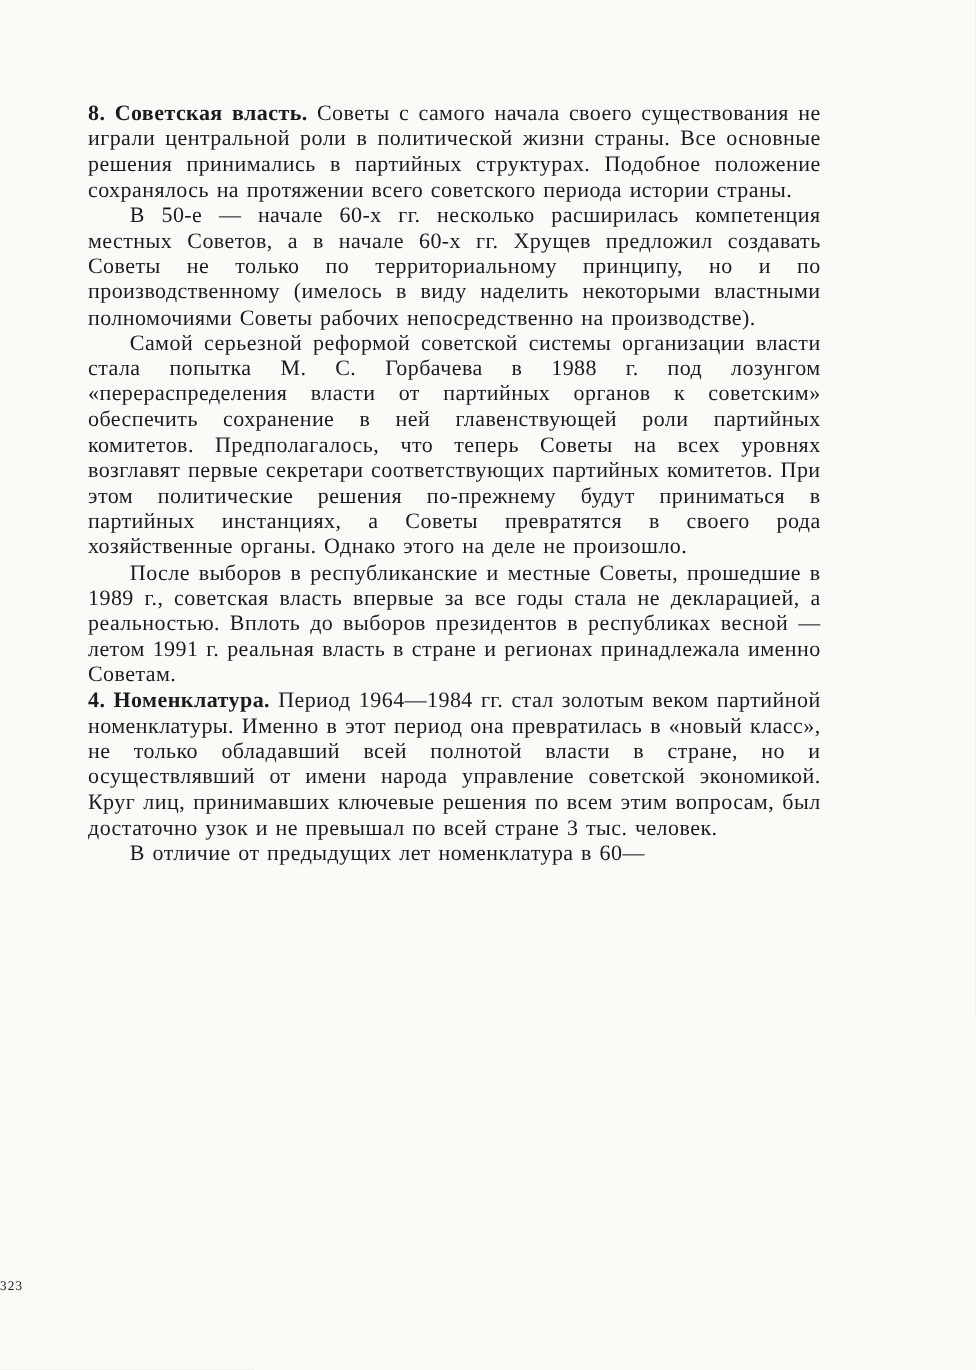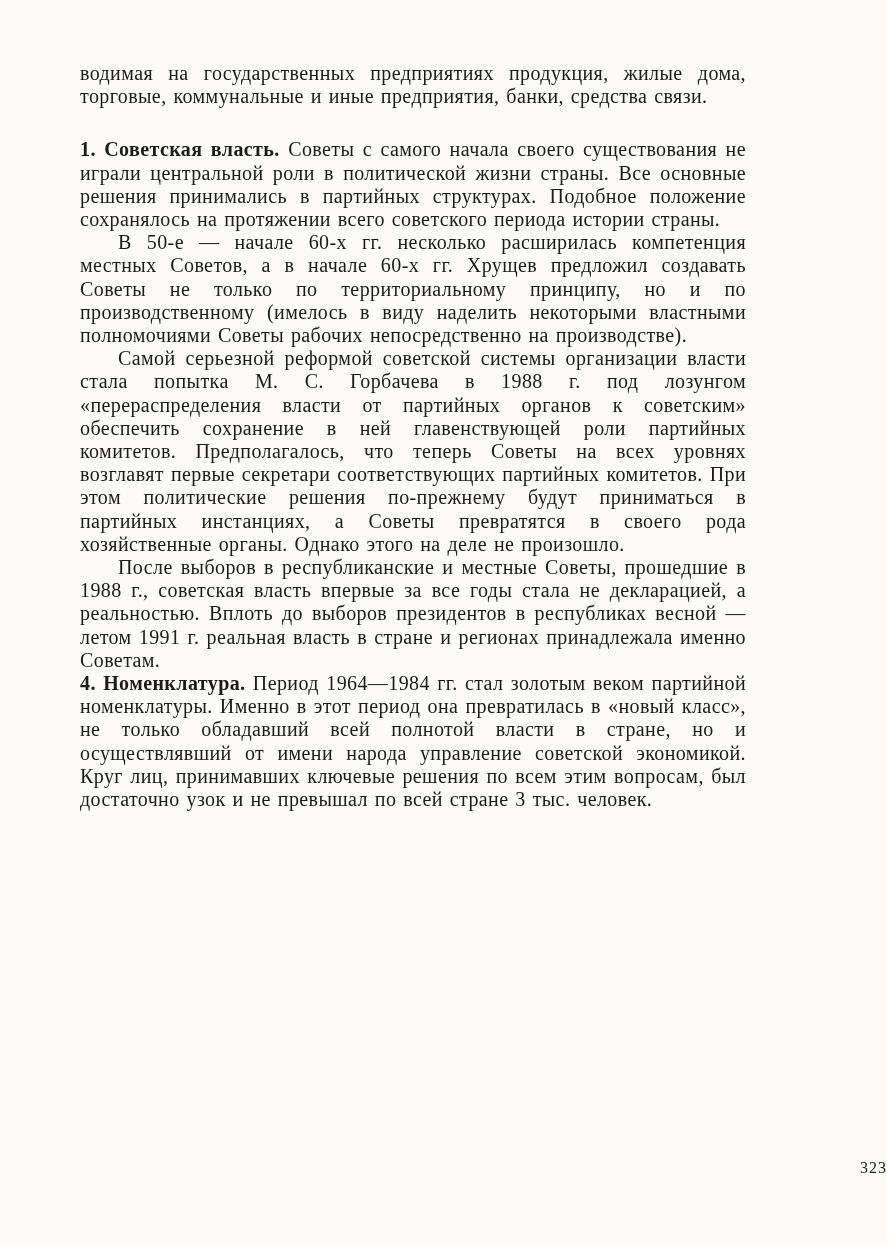--- a/index.html
+++ b/index.html
@@ -39,43 +39,43 @@
     margin-top: 30px;
   }
   .lead {
     font-weight: bold;
   }
   .page-number {
     position: absolute;
     left: 0;
     right: 0;
     bottom: 68px;
-    text-align: right;
-    font-size: 16px;
+    text-align: left;
+    font-size: 12px;
     letter-spacing: 1px;
     font-weight: 500;
   }
 </style>
 </head>
 <body>
 
 <div class="page">
   <div class="text-block">
 
-    <p class="para"><span>водимая на государственных предприятиях продукция, жилые дома, торговые, коммунальные и иные предприятия, банки, средства связи.</span></p>
 
 
-    <p class="para gap-above"><b class="lead">1. Советская власть.</b><span> Советы с самого начала своего существования не играли центральной роли в политической жизни страны. Все основные решения принимались в партийных структурах. Подобное положение сохранялось на протяжении всего советского периода истории страны.</span></p>
+    <p class="para gap-above"><b class="lead">8. Советская власть.</b><span> Советы с самого начала своего существования не играли центральной роли в политической жизни страны. Все основные решения принимались в партийных структурах. Подобное положение сохранялось на протяжении всего советского периода истории страны.</span></p>
 
     <p class="para indent"><span>В 50-е — начале 60-х гг. несколько расширилась компетенция местных Советов, а в начале 60-х гг. Хрущев предложил создавать Советы не только по территориальному принципу, но и по производственному (имелось в виду наделить некоторыми властными полномочиями Советы рабочих непосредственно на производстве).</span></p>
 
 
     <p class="para indent"><span>Самой серьезной реформой советской системы организации власти стала попытка М. С. Горбачева в 1988 г. под лозунгом «перераспределения власти от партийных органов к советским» обеспечить сохранение в ней главенствующей роли партийных комитетов. Предполагалось, что теперь Советы на всех уровнях возглавят первые секретари соответствующих партийных комитетов. При этом политические решения по-прежнему будут приниматься в партийных инстанциях, а Советы превратятся в своего рода хозяйственные органы. Однако этого на деле не произошло.</span></p>
 
-    <p class="para indent"><span>После выборов в республиканские и местные Советы, прошедшие в 1988 г., советская власть впервые за все годы стала не декларацией, а реальностью. Вплоть до выборов президентов в республиках весной — летом 1991 г. реальная власть в стране и регионах принадлежала именно Советам.</span></p>
+    <p class="para indent"><span>После выборов в республиканские и местные Советы, прошедшие в 1989 г., советская власть впервые за все годы стала не декларацией, а реальностью. Вплоть до выборов президентов в республиках весной — летом 1991 г. реальная власть в стране и регионах принадлежала именно Советам.</span></p>
 
     <p class="para"><b class="lead">4. Номенклатура.</b><span> Период 1964—1984 гг. стал золотым веком партийной номенклатуры. Именно в этот период она превратилась в «новый класс», не только обладавший всей полнотой власти в стране, но и осуществлявший от имени народа управление советской экономикой. Круг лиц, принимавших ключевые решения по всем этим вопросам, был достаточно узок и не превышал по всей стране 3 тыс. человек.</span></p>
 
+    <p class="para indent"><span>В отличие от предыдущих лет номенклатура в 60—</span></p>
 
   </div>
 
   <div class="page-number">323</div>
 </div>
 
 </body></html>

